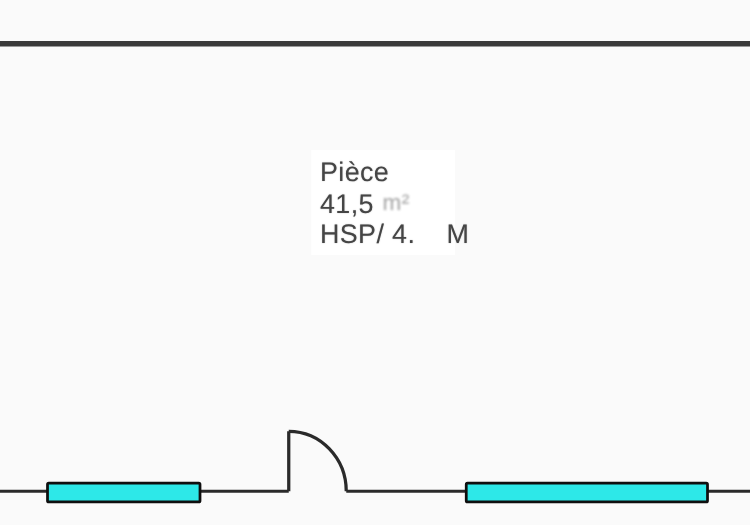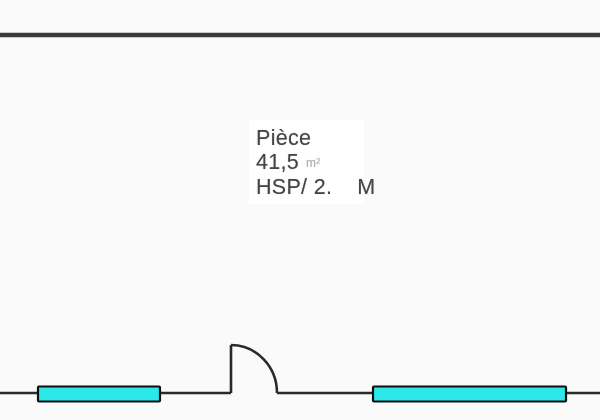--- a/index.html
+++ b/index.html
@@ -44,21 +44,21 @@
     font-size: 21.5px;
     line-height: 24px;
     color: var(--text, #454545);
     letter-spacing: 0.3px;
     text-shadow: 0 0 1px rgba(70,70,70,0.45);
     white-space: nowrap;
   }
   .area-unit {
     opacity: 0.45;
     filter: blur(0.7px);
-    font-size: 12px;
+    font-size: 18px;
     margin-left: 7px;
     vertical-align: 2px;
   }
   .height-unit { margin-left: 25px; }
 </style>
 </head>
 <body>
 
 <div class="stage">
 
@@ -76,16 +76,16 @@
 
     <path class="door-arc" d="M 231 345 A 46 48 0 0 1 277 393"></path>
 
     <rect class="window" x="38" y="386.5" width="122" height="15" rx="1"></rect>
     <rect class="window" x="373" y="386.5" width="193" height="15" rx="1"></rect>
   </svg>
 
   <div class="room-label">
     <div>Pièce</div>
     <div><span>41,5</span><span class="area-unit">m²</span></div>
-    <div><span>HSP/ 2.</span><span class="height-unit">M</span></div>
+    <div><span>HSP/ 4.</span><span class="height-unit">M</span></div>
   </div>
 
 </div>
 
 </body></html>

